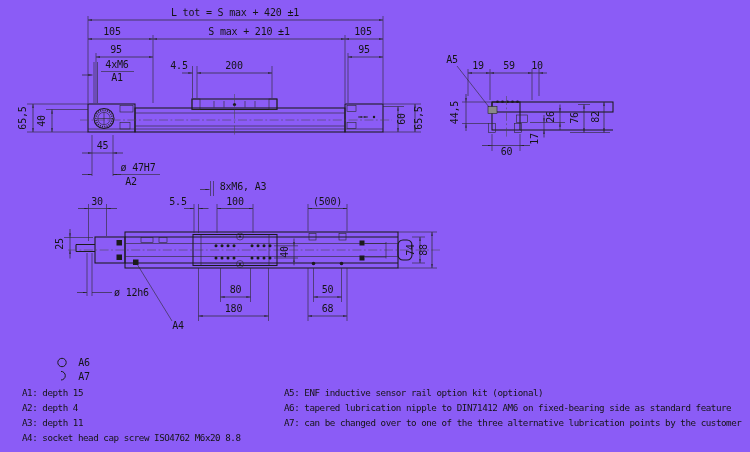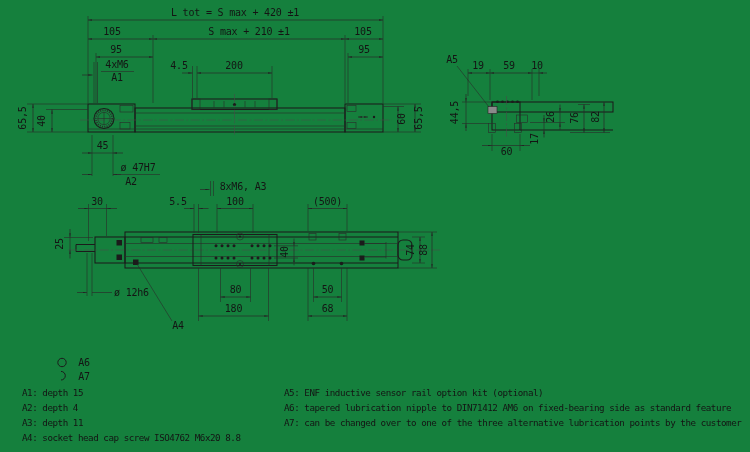--- a/index.html
+++ b/index.html
@@ -1,16 +1,16 @@
 <!DOCTYPE html>
 <html><head>
 <meta charset="utf-8">
 <style>
   html,body{margin:0;padding:0;background:#fff;}
-  #stage{position:relative;width:750px;height:452px;background:#15803d;overflow:hidden;
+  #stage{position:relative;width:750px;height:452px;background:#8b5cf6;overflow:hidden;
          font-family:"DejaVu Sans Mono", monospace;}
   svg{display:block;}
   .ol{stroke:#1b1b1b;stroke-width:1.05;fill:none;}
   .tl{stroke:#2a2a2a;stroke-width:0.6;fill:none;}
   .dim{stroke:#2a2a2a;stroke-width:0.65;fill:none;}
   .mm{stroke:#2a2a2a;stroke-width:0.7;fill:none;marker-start:url(#ar);marker-end:url(#ar);}
   .me{stroke:#2a2a2a;stroke-width:0.7;fill:none;marker-end:url(#ar);}
   .cl{stroke:#4a4a4a;stroke-width:0.55;stroke-dasharray:9 2.5 1.8 2.5;fill:none;}
   .knurl{stroke:#2a2a2a;stroke-width:1.7;stroke-dasharray:1 1.3;fill:none;}
   .fl{fill:#1b1b1b;stroke:none;}

